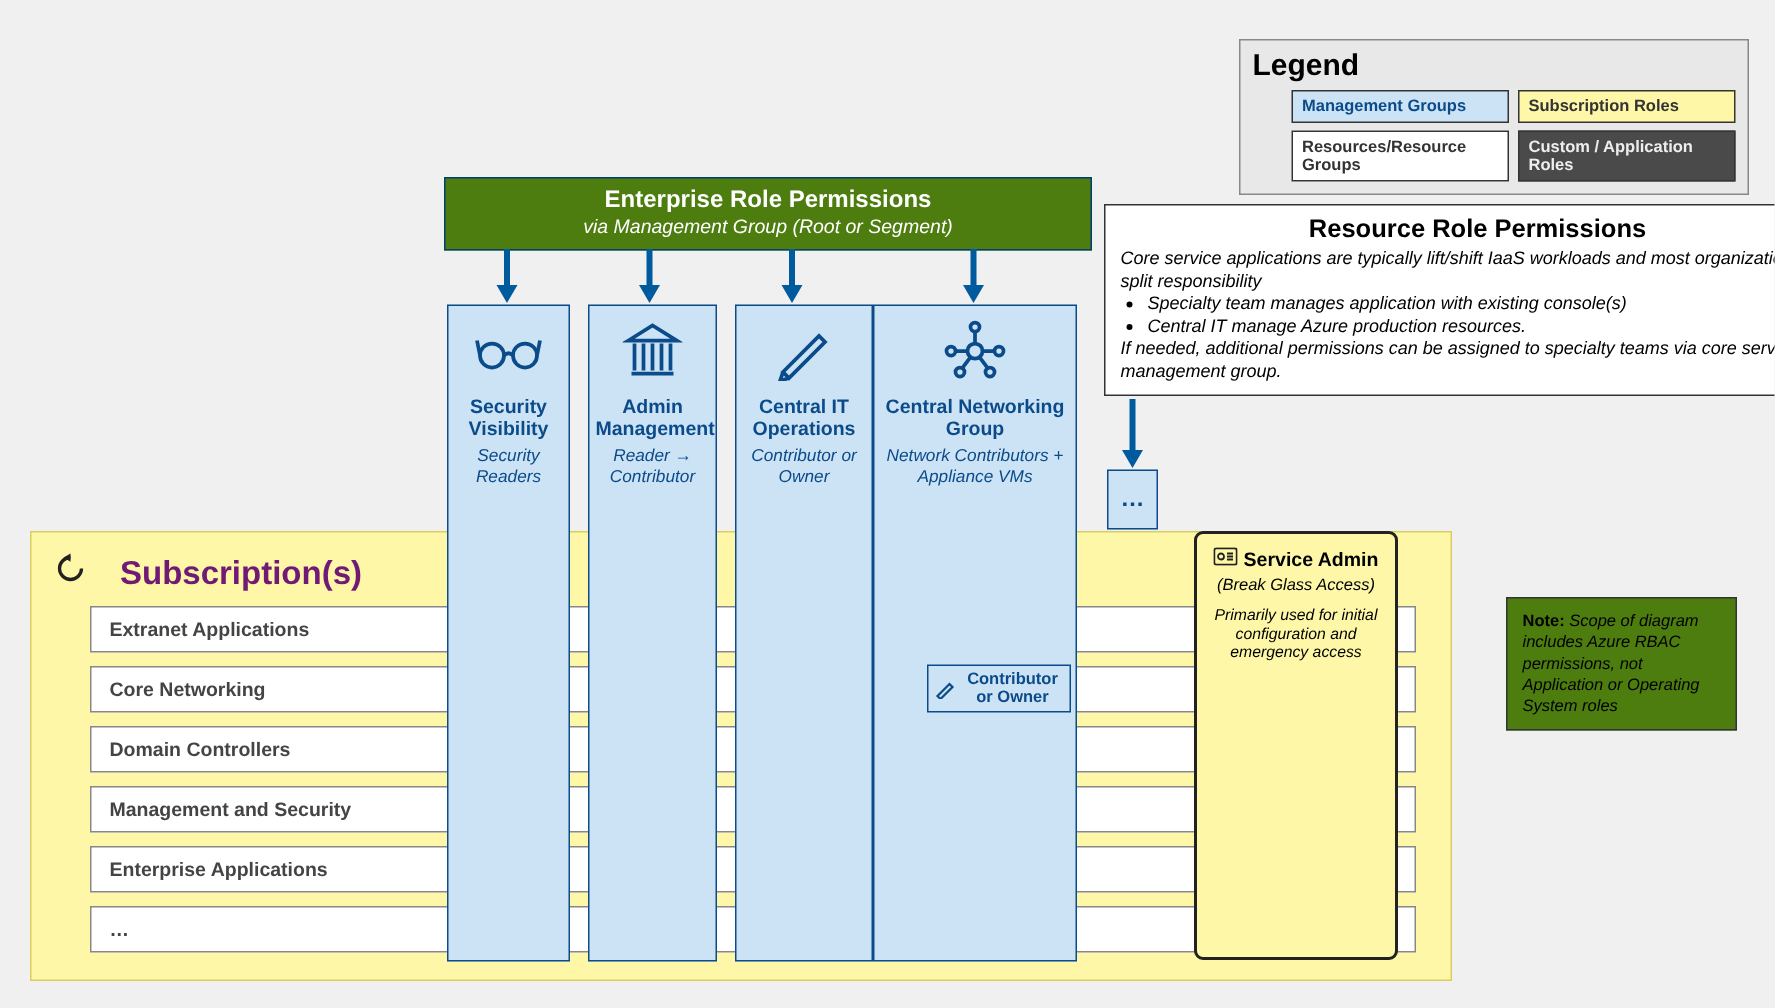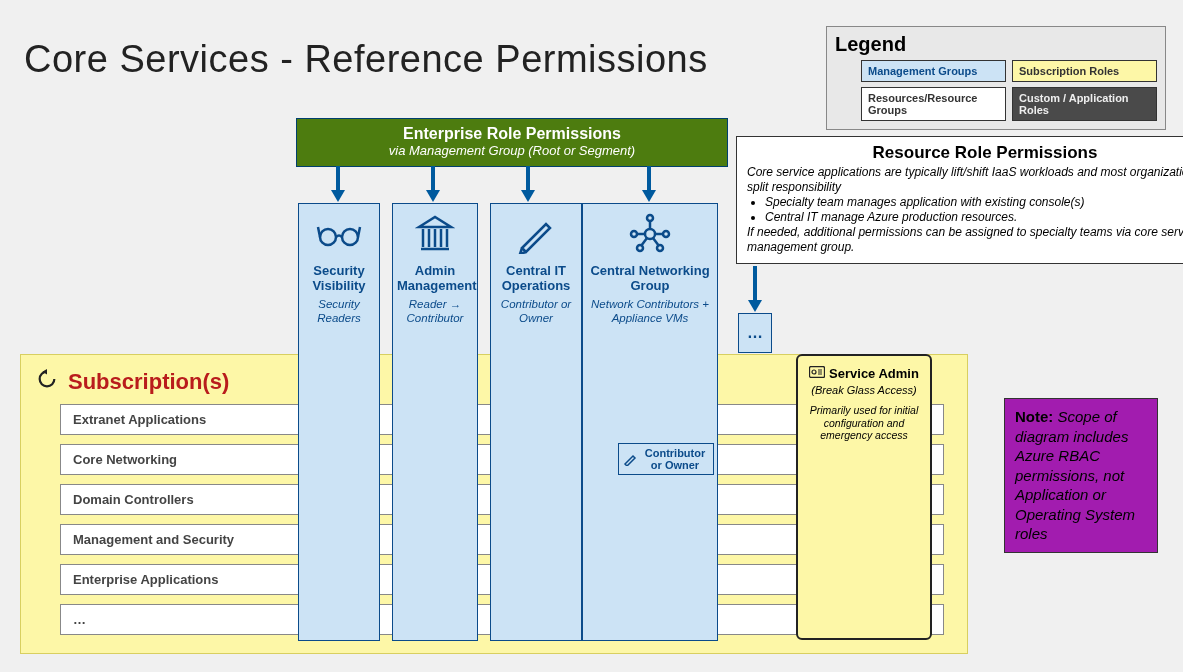--- a/index.html
+++ b/index.html
@@ -25,21 +25,21 @@
 
   .res-role-box { background: #fff; border: 1.5px solid #333; padding: 6px 10px 8px; }
   .res-role-box .t1 { text-align: center; font-weight: 700; font-size: 17px; margin-bottom: 2px; }
   .res-role-box .body { font-size: 12px; font-style: italic; line-height: 1.25; }
   .res-role-box ul { list-style: disc; margin-left: 18px; }
 
   .arrow { width: 0; height: 0; border-left: 7px solid transparent; border-right: 7px solid transparent; border-top: 12px solid #005a9e; }
   .arrow-stem { width: 4px; background: #005a9e; }
 
   .sub-panel { background: #fdf7a7; border: 1px solid #d8cf60; }
-  .sub-header { font-weight: 700; font-size: 22px; color: #b91c1c; display: flex; align-items: center; gap: 10px; }
+  .sub-header { font-weight: 700; font-size: 22px; color: #701a75; display: flex; align-items: center; gap: 22px; }
   .refresh-icon svg { width: 22px; height: 22px; }
 
   .sub-row { background: #fff; border: 1.5px solid #888; font-size: 13px; font-weight: 700; color: #444; padding: 7px 12px; display: flex; align-items: center; }
 
   .role-col { background: #cce3f5; border: 1.5px solid #0b4b8a; text-align: center; }
   .role-col .icon-area { height: 60px; display: flex; justify-content: center; align-items: center; }
   .role-col .rc-title { font-weight: 700; font-size: 13px; color: #0b4b8a; padding: 0 4px; line-height: 1.15; }
   .role-col .rc-sub { font-style: italic; font-size: 11.5px; color: #0b4b8a; padding: 4px 4px 0; line-height: 1.2; }
   .icon-blue { stroke: #0b4b8a; fill: none; stroke-width: 2.5; }
 
@@ -48,31 +48,30 @@
   .contrib-badge { background: #cce3f5; border: 1px solid #0b4b8a; font-size: 11px; font-weight: 700; color: #0b4b8a; text-align: center; padding: 3px 4px; display: flex; align-items: center; gap: 4px; line-height: 1.1; }
   .contrib-badge svg { flex: 0 0 auto; }
 
   .ellipsis-col { background: #cce3f5; border: 1.5px solid #0b4b8a; color: #0b4b8a; font-weight: 700; text-align: center; font-size: 16px; display:flex; align-items:center; justify-content:center; }
 
   .svc-admin { background: #fdf7a7; border: 2px solid #222; border-radius: 6px; text-align: center; padding: 8px 6px; }
   .svc-admin .hdr { font-weight: 700; font-size: 13px; display: inline-flex; align-items: center; gap: 4px; }
   .svc-admin .sub { font-style: italic; font-size: 11px; margin-top: 2px; }
   .svc-admin .body { font-style: italic; font-size: 10.5px; margin-top: 8px; line-height: 1.2; }
 
-  .side-note { background: #a21caf; border: 1.5px solid #333; font-size: 15px; padding: 8px 10px; line-height: 1.3; }
+  .side-note { background: #4d7c0f; border: 1.5px solid #333; font-size: 11px; padding: 8px 10px; line-height: 1.3; }
   .side-note b { font-style: normal; font-weight: 700; }
   .side-note .txt { font-style: italic; }
 
 </style>
 </head>
 <body>
 
 <div class="canvas">
 
-  <div class="abs title" style="left:24px; top:38px;">Core Services - Reference Permissions</div>
 
   <div class="abs legend-box" style="left:826px; top:26px; width:340px;">
     <div class="legend-title">Legend</div>
     <div class="legend-row" style="margin-bottom:5px;">
       <div class="legend-cell leg-mg">Management Groups</div>
       <div class="legend-cell leg-sr">Subscription Roles</div>
     </div>
     <div class="legend-row">
       <div class="legend-cell leg-rrg">Resources/Resource Groups</div>
       <div class="legend-cell leg-car">Custom / Application Roles</div>

